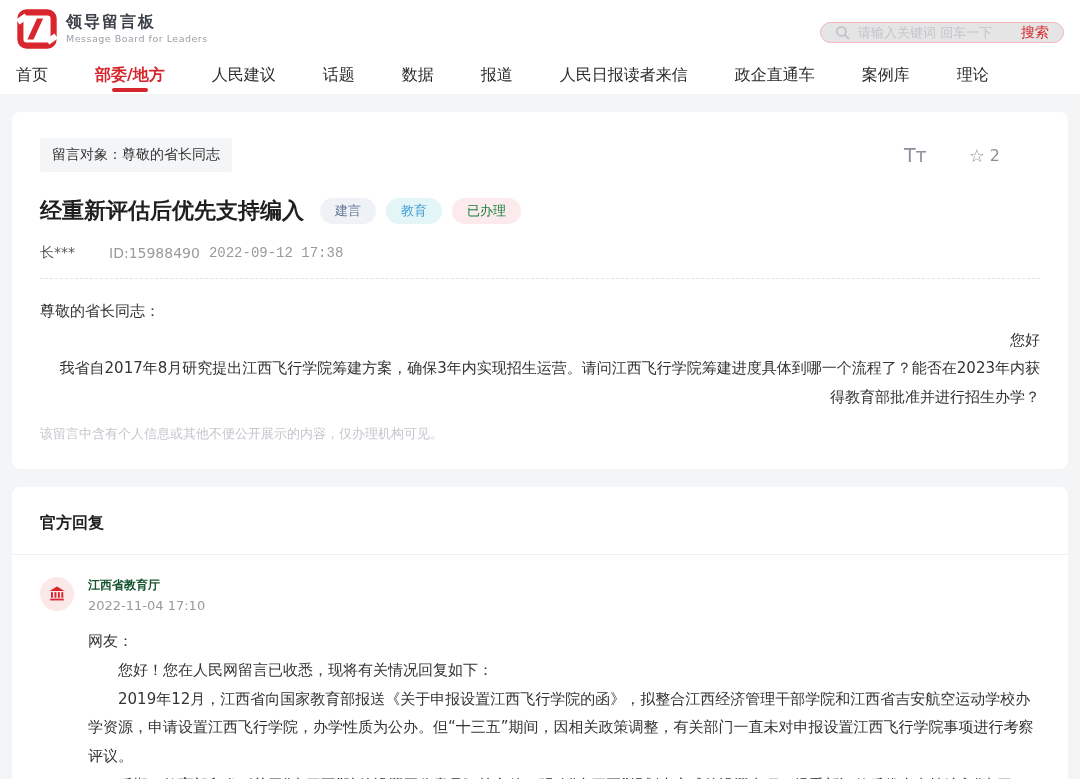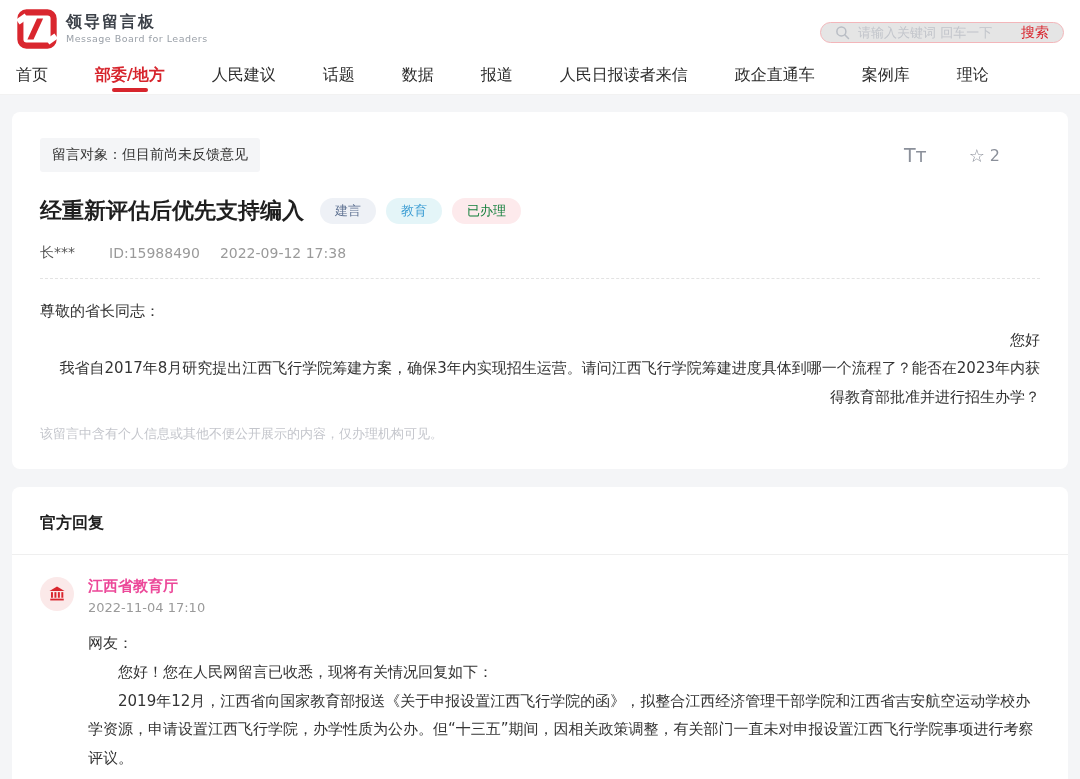--- a/index.html
+++ b/index.html
@@ -49,34 +49,34 @@
   .tag-list { display:flex; gap:10px; margin-left:16px; }
   .pill { font-size:13px; padding:4px 15px; border-radius:13px; white-space:nowrap; }
   .pill.suggest { background:#eef1f6; color:#5f7292; }
   .pill.topic { background:#e4f5f8; color:#3f9fd4; }
   .pill.status { background:#fdeaec; color:#15803d; }
 
   .meta-row { display:flex; align-items:center; margin-top:18px; padding-bottom:16px;
     border-bottom:1px dashed #e3e3e3; font-size:14px; }
   .meta-author { color:#555; }
   .meta-id { color:#9a9a9a; margin-left:34px; }
-  .meta-date { color:#9a9a9a; margin-left:20px; }
+  .meta-date { color:#9a9a9a; margin-left:9px;font-family:Liberation Mono, monospace; }
 
   .msg-body { margin-top:18px; font-size:15px; color:#333; line-height:1.9; }
   .msg-body p.indent1 { text-indent:1em;text-align:right; }
   .privacy-note { margin-top:14px; font-size:13px; color:#c4c6cc; }
 
   
   .reply-head { font-size:16px; font-weight:bold; color:#1f1f1f; }
   .reply-divider { border:none; border-top:1px solid #efefef; margin:20px -28px 0; }
   .agency-row { display:flex; align-items:flex-start; gap:14px; margin-top:22px; }
   .avatar { width:34px; height:34px; border-radius:50%; background:#fbe9e9; flex:none;
     display:flex; align-items:center; justify-content:center; }
   .avatar svg { width:18px; height:18px; }
-  .agency-name { font-size:15px; font-weight:bold; color:#ec4899; }
+  .agency-name { font-size:12px; font-weight:bold; color:#14532d; }
   .agency-date { font-size:13px; color:#9a9a9a; margin-top:4px; }
 
   .reply-body { margin:14px 0 0 48px; font-size:15px; color:#333; line-height:1.92; }
   .reply-body p.indent2 { text-indent:2em; }
 </style>
 </head>
 <body>
 
 <div class="header">
   <div class="logo">
@@ -113,21 +113,21 @@
   <a class="nav-item">数据</a>
   <a class="nav-item">报道</a>
   <a class="nav-item">人民日报读者来信</a>
   <a class="nav-item">政企直通车</a>
   <a class="nav-item">案例库</a>
   <a class="nav-item">理论</a>
 </div>
 
 <div class="card message-card">
   <div class="target-row">
-    <span class="target-tag">留言对象：但目前尚未反馈意见</span>
+    <span class="target-tag">留言对象：尊敬的省长同志</span>
     <span class="card-tools">
       <span class="font-toggle">Tт</span>
       <span class="star-group">
         <span class="star-glyph">☆</span>
         <span>2</span>
       </span>
     </span>
   </div>
 
   <div class="title-row">

